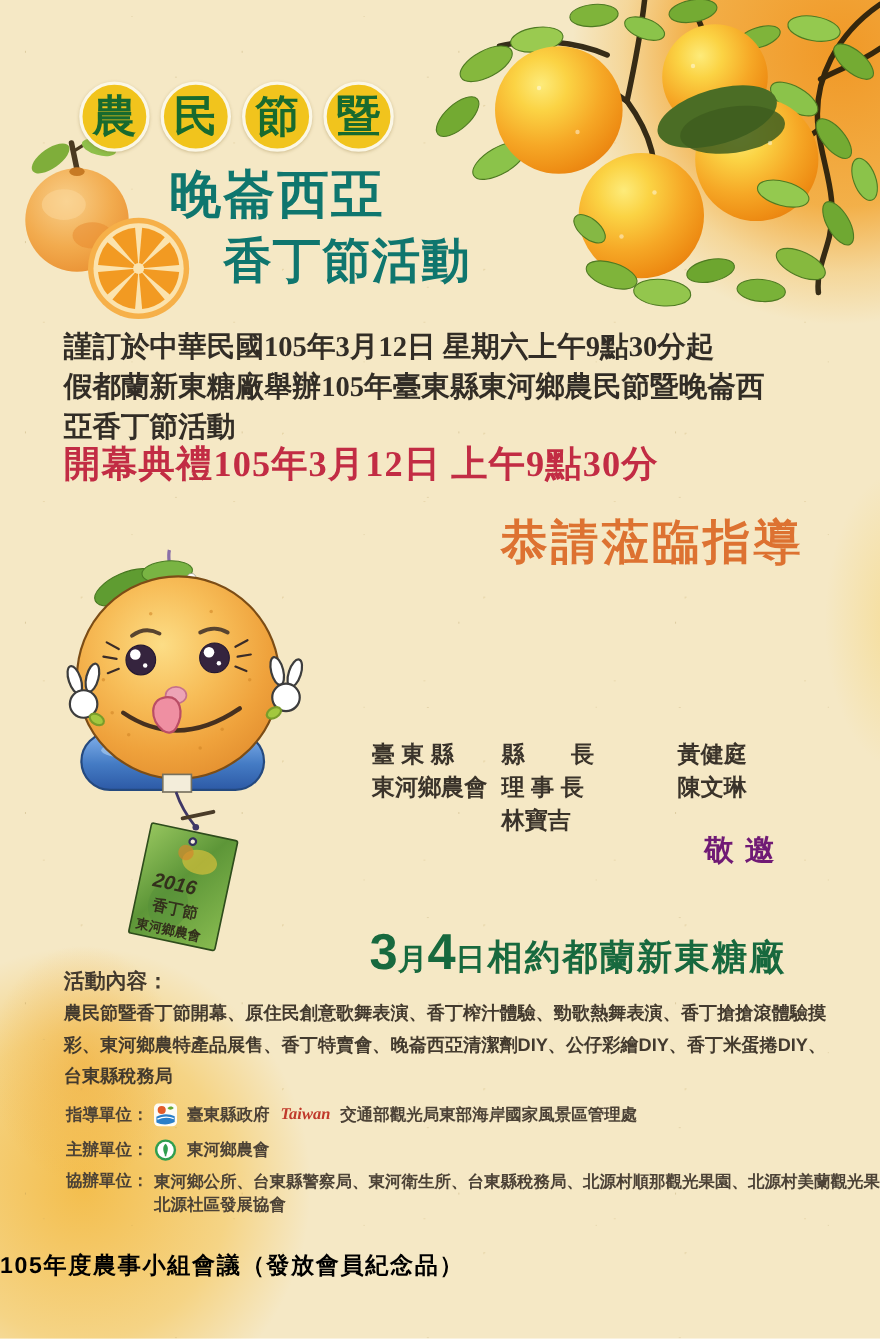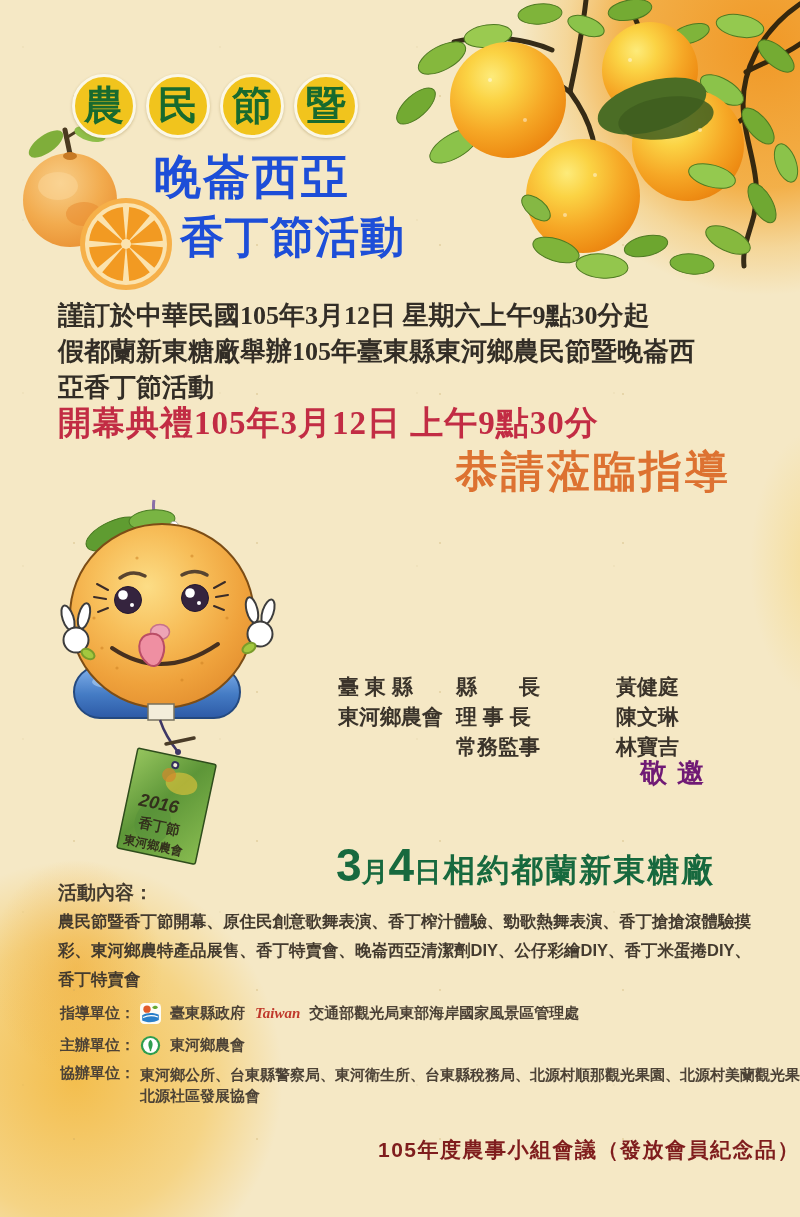--- a/index.html
+++ b/index.html
@@ -35,29 +35,29 @@
   .art-mascot{left:32px;top:498px;width:295px;height:372px;}
 
   .badges{position:absolute;left:72px;top:74px;display:flex;gap:10px;z-index:3;}
   .badge{
     width:58px;height:58px;border-radius:50%;background:#f1c41d;
     border:3px solid #fbf7e6;box-shadow:0 1px 3px rgba(120,90,20,.3);
     display:flex;align-items:center;justify-content:center;
     font:700 40px/1 "Liberation Serif","DejaVu Serif",serif;color:#186a2e;
   }
   .subtitle{position:absolute;z-index:3;font-family:"Liberation Serif","DejaVu Serif",serif;
-    font-weight:700;color:#1d4ed8;white-space:nowrap;}
+    font-weight:700;color:#0f766e;white-space:nowrap;}
   .subtitle-1{left:154px;top:146px;font-size:47px;letter-spacing:2px;}
-  .subtitle-2{left:180px;top:208px;font-size:44px;letter-spacing:1px;}
+  .subtitle-2{left:203px;top:208px;font-size:44px;letter-spacing:1px;}
 
   .intro{position:absolute;left:58px;top:298px;z-index:3;white-space:nowrap;
     font:700 26px/36px "Liberation Serif","DejaVu Serif",serif;color:#322d26;}
   .ceremony{position:absolute;left:58px;top:404px;z-index:3;white-space:nowrap;
     font:700 33px/1.2 "Liberation Serif","DejaVu Serif",serif;color:#c22c44;letter-spacing:1px;}
-  .invitation{position:absolute;left:455px;top:446px;z-index:3;white-space:nowrap;
+  .invitation{position:absolute;left:455px;top:468px;z-index:3;white-space:nowrap;
     font:700 43px/1.2 "Liberation Serif","DejaVu Serif",serif;color:#dd7231;letter-spacing:3px;}
 
   .sign-block{position:absolute;left:338px;top:672px;z-index:3;
     font:700 21px/30px "Liberation Sans","DejaVu Sans",sans-serif;color:#3a332a;}
   .sign-row{display:flex;white-space:nowrap;}
   .sign-org{width:118px;}
   .sign-title{width:132px;margin-right:28px;}
   .sign-closing{position:absolute;left:302px;top:86px;font-size:27px;letter-spacing:10px;color:#701a75;white-space:nowrap;}
 
   .slogan{position:absolute;left:336px;top:814px;z-index:3;display:flex;align-items:baseline;
@@ -71,22 +71,22 @@
   .activities .heading{font-size:19px;}
 
   .orgs{position:absolute;left:60px;top:1000px;z-index:3;color:#4c4236;font-weight:700;font-size:15px;}
   .org-row{display:flex;align-items:center;height:27px;margin-bottom:5px;white-space:nowrap;}
   .org-label{width:80px;flex:none;}
   .org-logo{width:21px;height:21px;margin-right:9px;flex:none;}
   .taiwan{font:700 italic 15px "Liberation Serif","DejaVu Serif",serif;color:#c0392b;margin:0 9px 0 10px;}
   .org-co{height:auto;align-items:flex-start;margin-bottom:0;}
   .org-co-text{line-height:21px;}
 
-  .footer-note{position:absolute;left:0;right:0;top:1136px;z-index:3;text-align:right;
-    font-weight:700;font-size:21px;color:#7f1d1d;letter-spacing:1.5px;padding-left:40px;}
+  .footer-note{position:absolute;left:0;right:0;top:1136px;z-index:3;text-align:left;
+    font-weight:700;font-size:21px;color:#000000;letter-spacing:1.5px;}
 </style>
 </head>
 <body>
 
 <div class="poster">
 
   <div class="wash wash-tr"></div>
   <div class="wash wash-bl"></div>
   <div class="wash wash-bl2"></div>
   <div class="wash wash-rm"></div>
@@ -339,39 +339,38 @@
       <span class="sign-title">縣　　長</span>
       <span class="sign-name">黃健庭</span>
     </div>
     <div class="sign-row">
       <span class="sign-org">東河鄉農會</span>
       <span class="sign-title">理 事 長</span>
       <span class="sign-name">陳文琳</span>
     </div>
     <div class="sign-row">
       <span class="sign-org"></span>
-      <span class="sign-title">常務監事</span>
       <span class="sign-name">林寶吉</span>
     </div>
     <span class="sign-closing">敬邀</span>
   </div>
 
   <div class="slogan">
     <span class="num">3</span>
     <span class="unit">月</span>
     <span class="num">4</span>
     <span class="unit">日</span>
     <span class="rest">相約都蘭新東糖廠</span>
   </div>
 
   <div class="activities">
     <div class="heading">活動內容：</div>
     <div>農民節暨香丁節開幕、原住民創意歌舞表演、香丁榨汁體驗、勁歌熱舞表演、香丁搶搶滾體驗摸</div>
     <div>彩、東河鄉農特產品展售、香丁特賣會、晚崙西亞清潔劑DIY、公仔彩繪DIY、香丁米蛋捲DIY、</div>
-    <div>香丁特賣會</div>
+    <div>台東縣稅務局</div>
   </div>
 
   <div class="orgs">
     <div class="org-row">
       <span class="org-label">指導單位：</span>
       <svg class="org-logo" viewBox="0 0 24 24">
         <rect width="24" height="24" rx="5" fill="#fdfcf6"></rect>
         <circle cx="8" cy="7" r="4.2" fill="#e25b2a"></circle>
         <path d="M14 5 C16 2.5 19.5 2.8 20.5 5 C18.5 7.4 15.2 7.2 14 5 Z" fill="#66a832"></path>
         <path d="M2.5 14 C8 10.5 16 10.5 21.5 13.5 L21.5 19.5 C14.5 23 8 22.5 2.5 20 Z" fill="#2a7fc9"></path>

